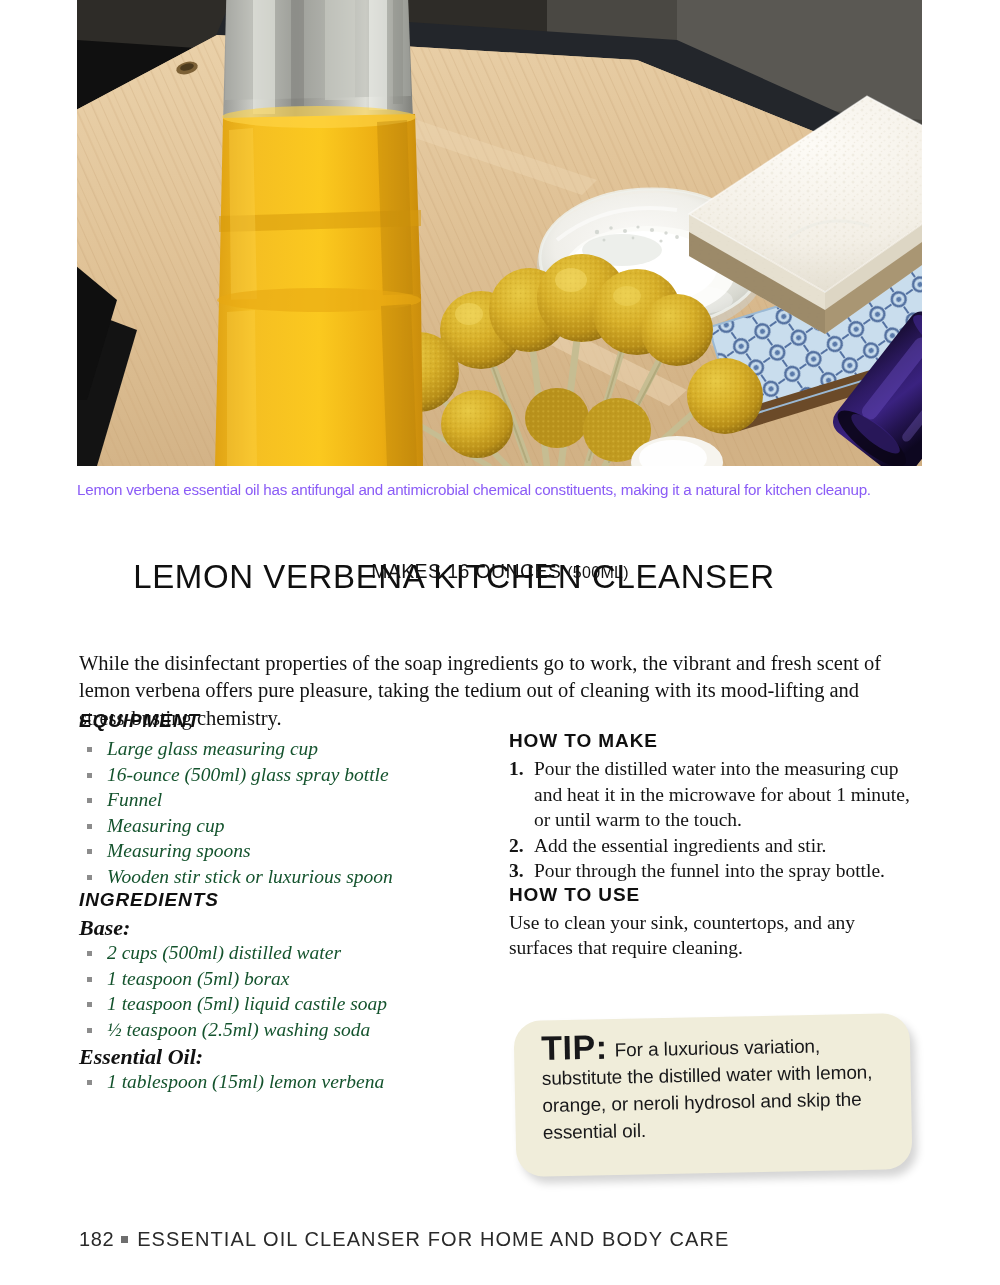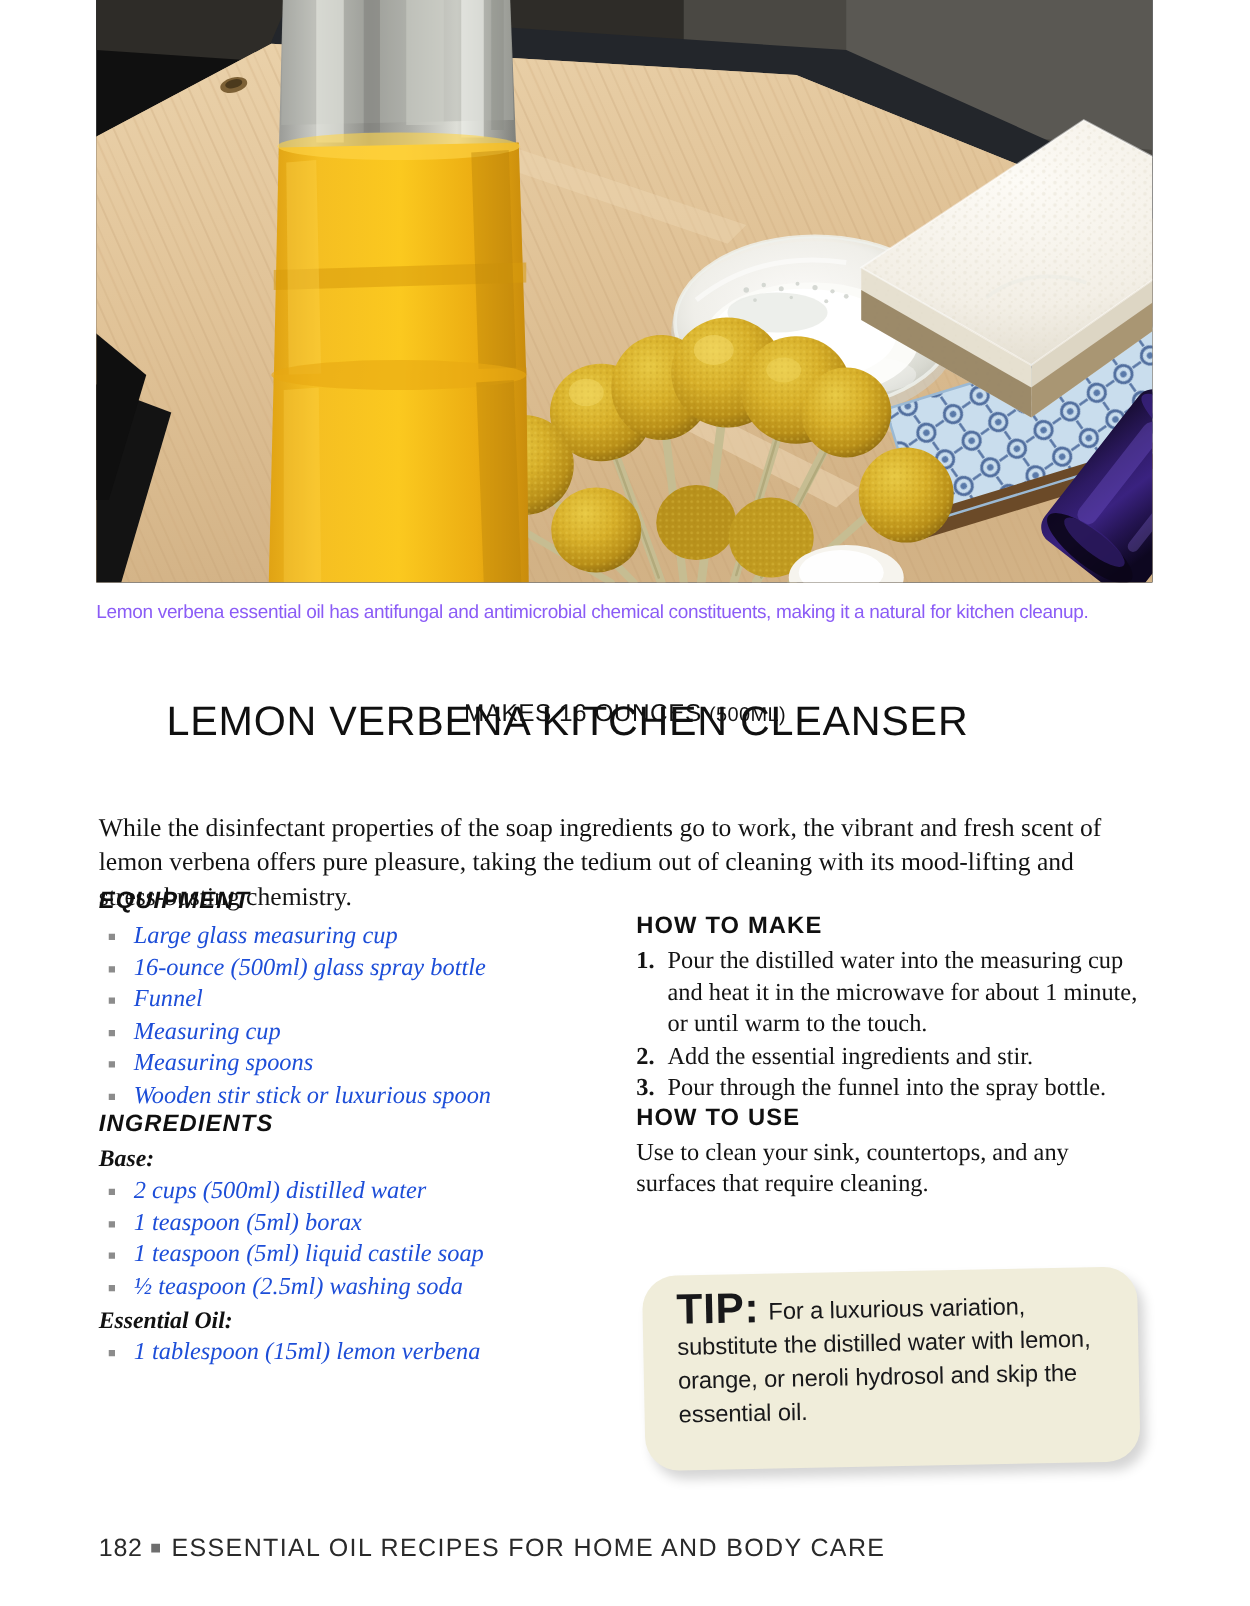--- a/index.html
+++ b/index.html
@@ -108,35 +108,35 @@
   ul.bul {
     list-style: none;
     margin: 0;
     padding: 0;
   }
   ul.bul li {
     position: relative;
     padding-left: 28px;
     font-size: 19.5px;
     line-height: 25.5px;
-    color: #1d4ed8;
+    color: #14532d;
   }
   ul.bul li::before {
     content: "";
     position: absolute;
     left: 8px;
     top: 11px;
     width: 5px;
     height: 5px;
     background: #8c8c8c;
   }
 
   .subhead {
     font-weight: 700;
-    font-size: 19px;
+    font-size: 22px;
     line-height: 25px;
     color: #111;
     margin: 2px 0 0 0;
   }
 
   ol.steps {
     list-style: none;
     margin: 0;
     padding: 0;
     counter-reset: st;
@@ -507,13 +507,13 @@
 
   <h3 class="sec sec-gap">HOW TO USE</h3>
   <p class="usetext" style="margin:0;">Use to clean your sink, countertops, and any surfaces that require cleaning.</p>
 </div>
 
 <div class="tipwrap">
   <div class="tipbox"></div>
   <div class="tiptext"><span class="tiplabel">TIP:</span><span> For a luxurious variation, substitute the distilled water with lemon, orange, or neroli hydrosol and skip the essential oil.</span></div>
 </div>
 
-<div class="footer"><span class="pg">182</span><span class="sq"></span><span>ESSENTIAL OIL RECIPES FOR HOME AND BODY CARE</span></div>
+<div class="footer"><span class="pg">182</span><span class="sq"></span><span>ESSENTIAL OIL CLEANSER FOR HOME AND BODY CARE</span></div>
 
 </body></html>

